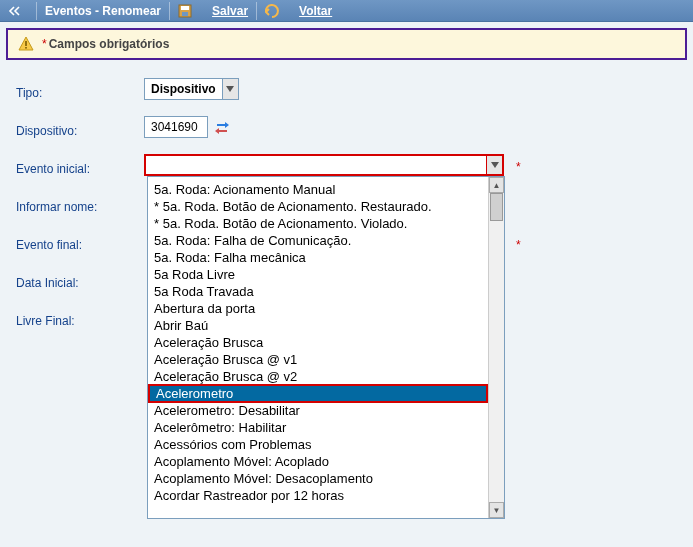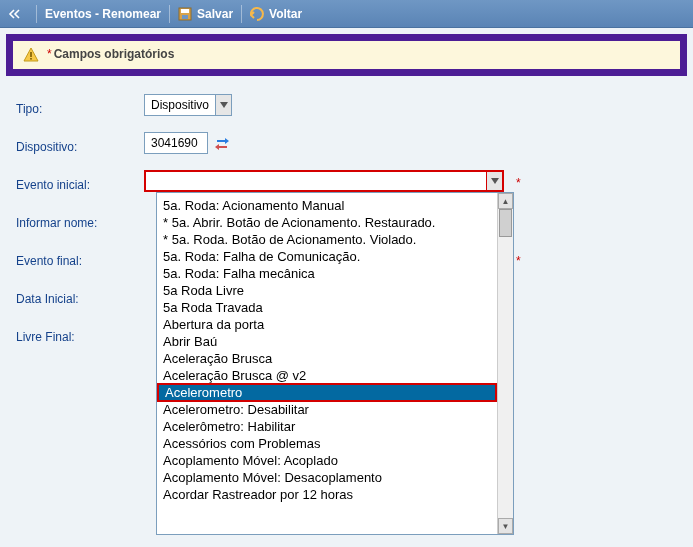--- a/index.html
+++ b/index.html
@@ -6,21 +6,21 @@
   body {
     font-family: Arial, sans-serif;
     font-size: 12px;
     background: #eef3f7;
     width: 693px;
     height: 547px;
     overflow: hidden;
   }
   .toolbar {
     background: linear-gradient(#6f97c4, #5a84b5);
-    height: 28px;
+    height: 22px;
     display: flex;
     align-items: center;
     padding: 0 6px;
     color: #fff;
     font-weight: bold;
     border-bottom: 1px solid #4a72a0;
   }
   .toolbar .collapse-btn {
     width: 18px;
     height: 18px;
@@ -37,36 +37,38 @@
     height: 18px;
     background: rgba(255,255,255,0.4);
     margin: 0 8px;
   }
   .toolbar .title {
     font-weight: bold;
   }
   .toolbar .btn {
     display: flex;
     align-items: center;
-    gap: 5px;
-    cursor: pointer;
+    gap: 20px;
+    cursor: pointer;
+    text-decoration: underline;
   }
   .toolbar .btn .icon {
     display: inline-flex;
     width: 14px;
     height: 14px;
     align-items: center;
     justify-content: center;
   }
   .notice {
     background: #fdf7dc;
-    border: 7px solid #4c1d95;
+    border: 2px solid #4c1d95;
     margin: 6px 6px 8px 6px;
     padding: 6px 10px;
     display: flex;
+    align-items: center;
     gap: 8px;
   }
   .notice .warn-icon {
     width: 16px;
     height: 16px;
   }
   .notice .req-star { color: #c00; margin-right: 2px; }
   .notice .msg { color: #444; font-weight: bold; }
   .form-area {
     padding: 10px 16px;
@@ -91,20 +93,21 @@
     display: inline-flex;
     border: 1px solid #7b9ebd;
     background: #fff;
     height: 22px;
     align-items: stretch;
   }
   .select-wrap .select-text {
     padding: 3px 6px;
     min-width: 70px;
     color: #000;
+    font-weight: bold;
   }
   .select-wrap .dd-btn {
     width: 16px;
     background: #e6e6e6;
     border-left: 1px solid #7b9ebd;
     display: flex;
     align-items: center;
     justify-content: center;
     cursor: pointer;
   }
@@ -147,21 +150,21 @@
     cursor: pointer;
   }
   .req-mark {
     color: #c00;
     margin-left: 6px;
     padding-top: 4px;
   }
   .dropdown-popup {
     position: absolute;
     top: 22px;
-    left: 12px;
+    left: 3px;
     width: 358px;
     height: 343px;
     border: 1px solid #7b9ebd;
     background: #fff;
     display: flex;
   }
   .dropdown-list {
     flex: 1;
     overflow: hidden;
     padding: 4px 0;
@@ -298,29 +301,30 @@
           <svg width="8" height="6" viewBox="0 0 8 6">
               <path d="M0 0 L8 0 L4 6 Z" fill="#555"></path>
             </svg>
         </span>
       </div>
       <span class="req-mark">*</span>
 
       <div class="dropdown-popup">
         <div class="dropdown-list" id="dd-list">
             <div class="item">5a. Roda: Acionamento Manual</div>
-            <div class="item">* 5a. Abrir. Botão de Acionamento. Restaurado.</div>
+            <div class="item">* 5a. Roda. Botão de Acionamento. Restaurado.</div>
             <div class="item">* 5a. Roda. Botão de Acionamento. Violado.</div>
             <div class="item">5a. Roda: Falha de Comunicação.</div>
             <div class="item">5a. Roda: Falha mecânica</div>
             <div class="item">5a Roda Livre</div>
             <div class="item">5a Roda Travada</div>
             <div class="item">Abertura da porta</div>
             <div class="item">Abrir Baú</div>
             <div class="item">Aceleração Brusca</div>
+            <div class="item">Aceleração Brusca @ v1</div>
             <div class="item">Aceleração Brusca @ v2</div>
             <div class="item selected">Acelerometro</div>
             <div class="item">Acelerometro: Desabilitar</div>
             <div class="item">Acelerômetro: Habilitar</div>
             <div class="item">Acessórios com Problemas</div>
             <div class="item">Acoplamento Móvel: Acoplado</div>
             <div class="item">Acoplamento Móvel: Desacoplamento</div>
             <div class="item">Acordar Rastreador por 12 horas</div>
           </div>
         <div class="scrollbar">

